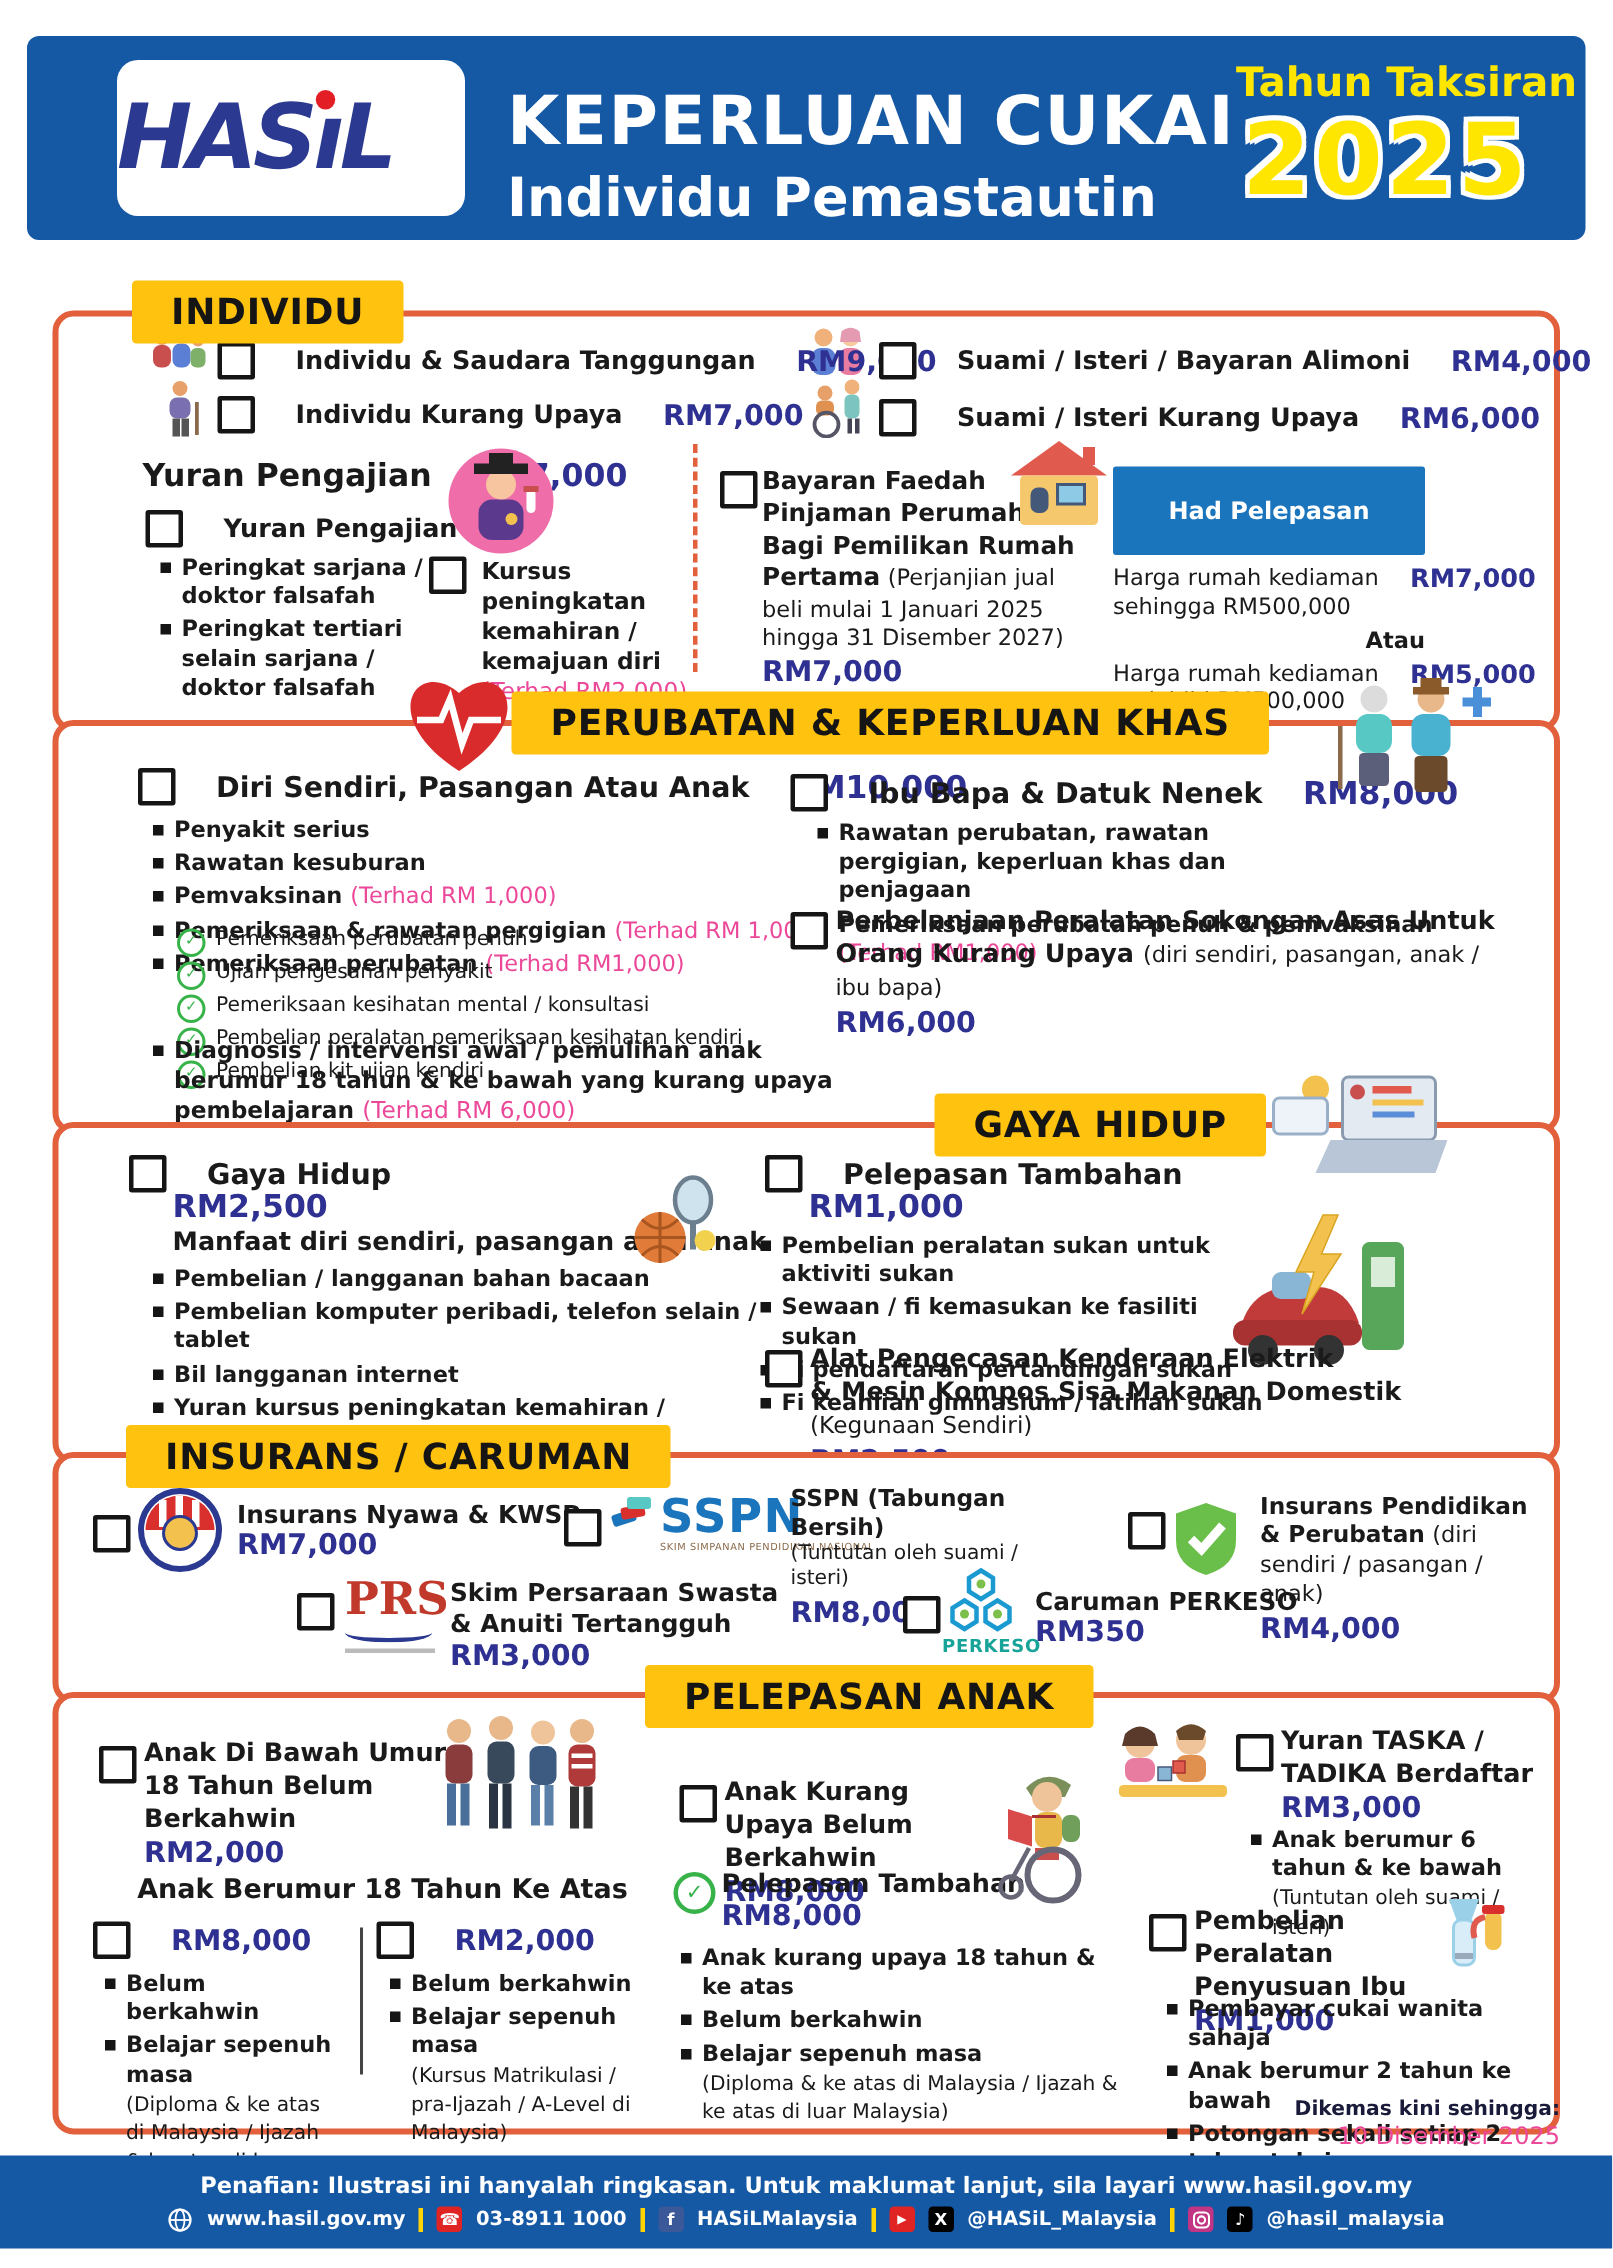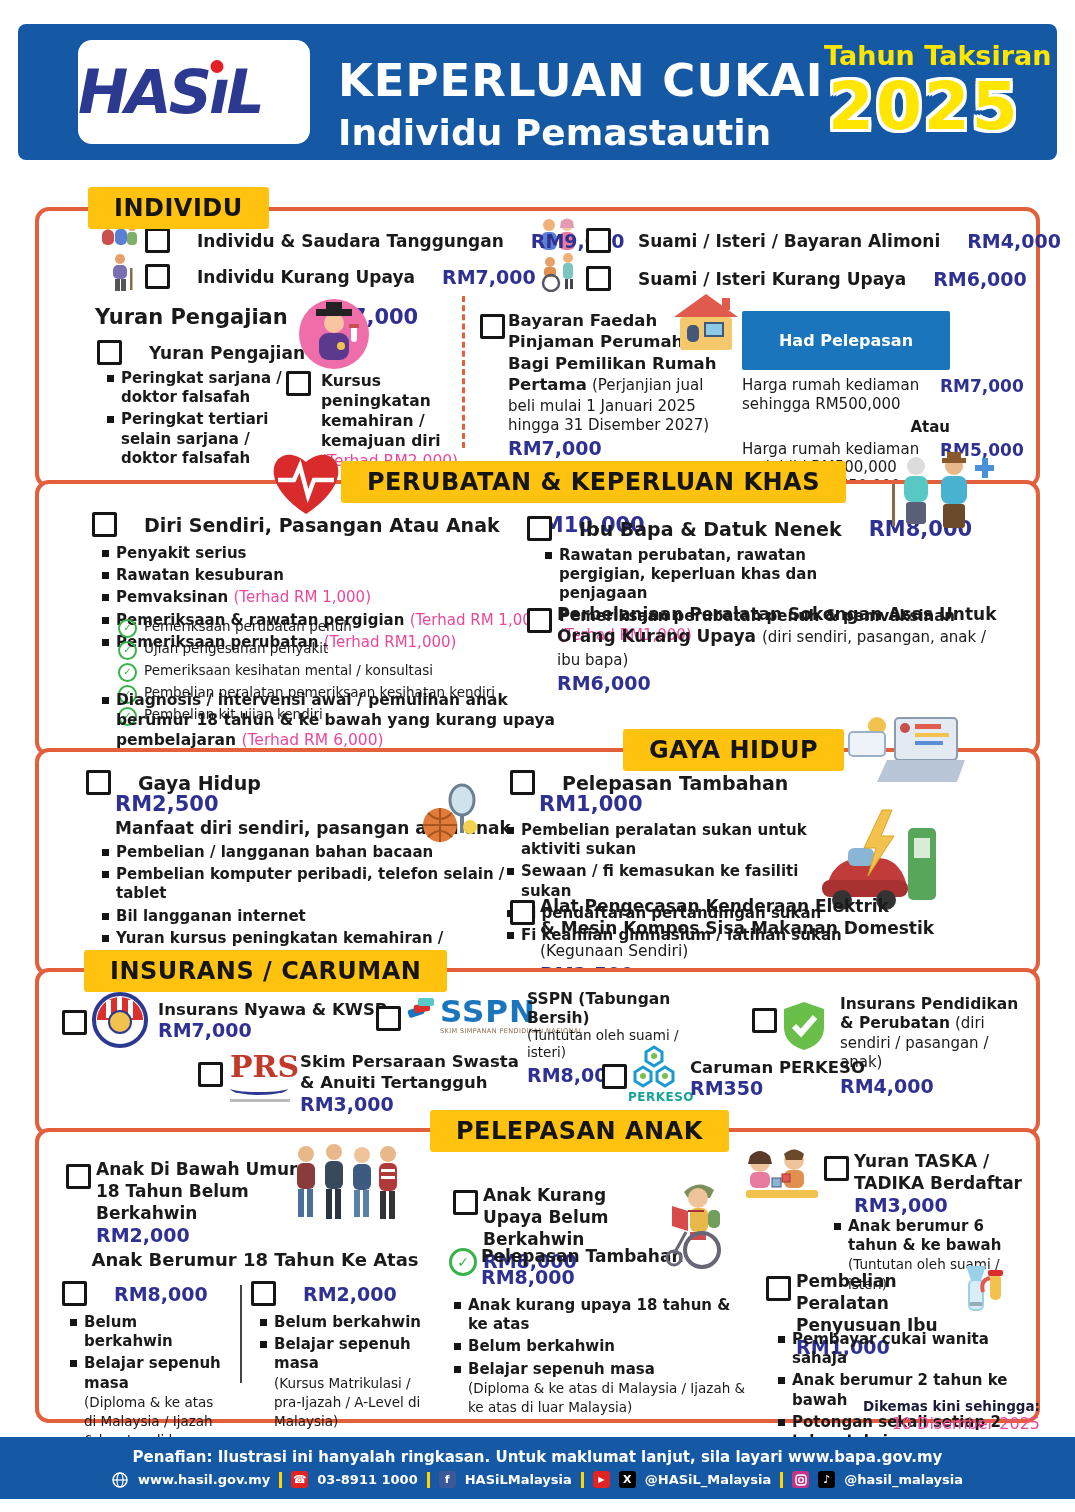--- a/index.html
+++ b/index.html
@@ -561,21 +561,21 @@
     <li><span>Anak berumur 2 tahun ke bawah</span></li>
     <li><span>Potongan sekali setiap 2 tahun taksiran</span></li>
   </ul>
 
   <div class="abs updated" style="left:780px;top:1398px;width:260px">
     <div class="b" style="font-size:13.5px;color:#1a1a3a">Dikemas kini sehingga:</div>
     <div class="nv" style="font-size:16px">10 Disember 2025</div>
   </div>
 
   <div class="abs foot">
-    <div class="disc">Penafian: Ilustrasi ini hanyalah ringkasan. Untuk maklumat lanjut, sila layari www.bapa.gov.my</div>
+    <div class="disc">Penafian: Ilustrasi ini hanyalah ringkasan. Untuk maklumat lanjut, sila layari www.hasil.gov.my</div>
     <div class="contacts">
       <span class="cicon">
         <svg width="16" height="16">
             <circle cx="8" cy="8" r="7" fill="none" stroke="#fff" stroke-width="1.5"></circle>
             <ellipse cx="8" cy="8" rx="3" ry="7" fill="none" stroke="#fff" stroke-width="1.2"></ellipse>
             <line x1="1" y1="8" x2="15" y2="8" stroke="#fff" stroke-width="1.2"></line>
           </svg>
       </span>
       <span>www.hasil.gov.my</span>
       <span class="sep"></span>

